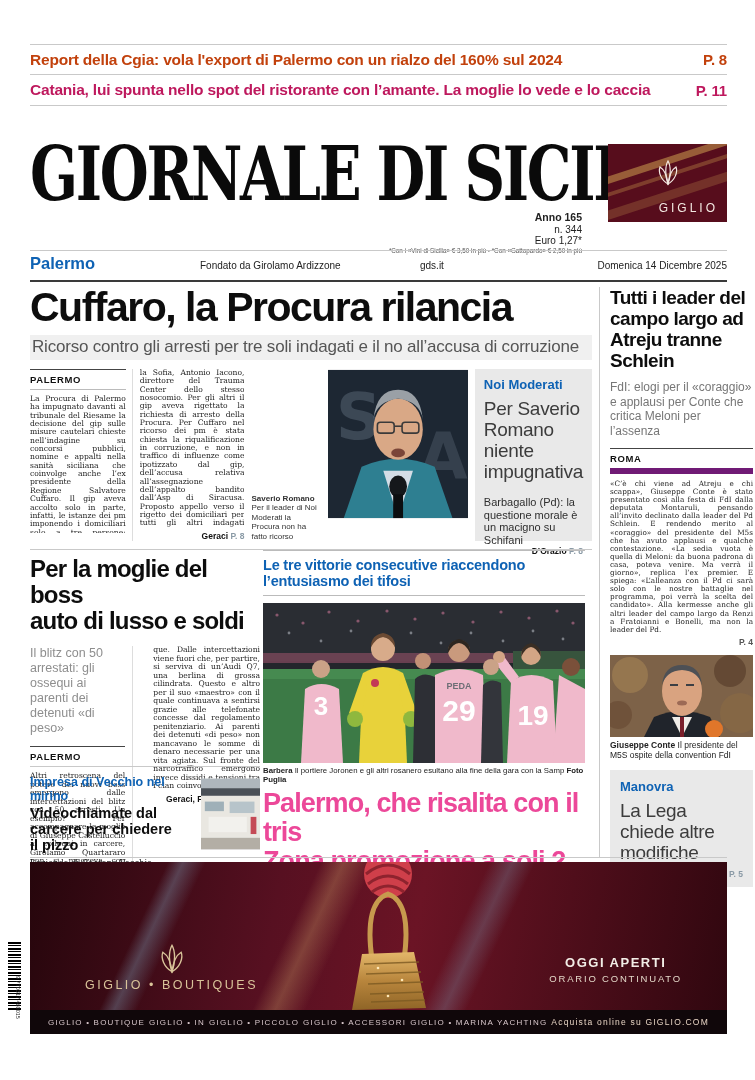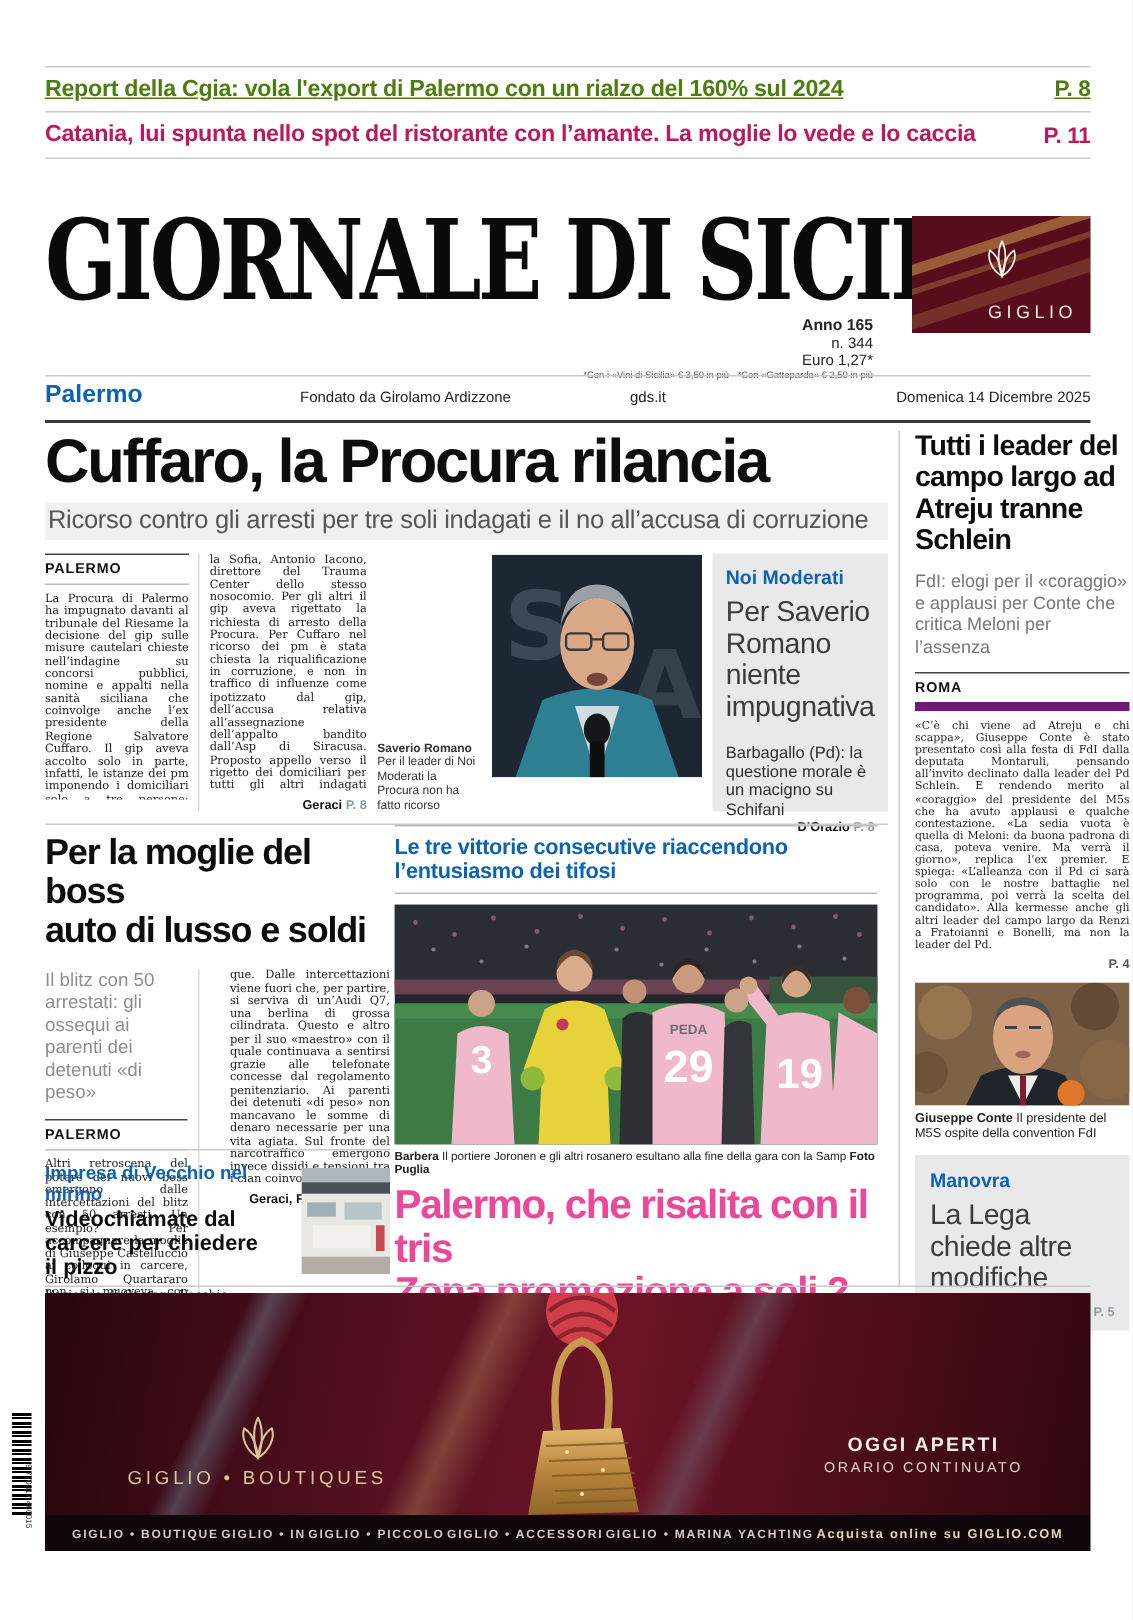--- a/index.html
+++ b/index.html
@@ -11,21 +11,21 @@
   }
   .abs { position:absolute; }
   .hr { position:absolute; height:1px; background:#c9c9c9; }
 
   
   .topstrip { left:30px; top:44px; width:697px; }
   .tsrow { display:flex; justify-content:space-between; align-items:center;
            height:31px; border-bottom:1px solid #c9c9c9; font-weight:bold; font-size:15.5px; letter-spacing:-0.2px;}
   .topstrip .tsrow:first-child { border-top:1px solid #c9c9c9; }
   .ts-blue  { color:#0e62b4; }
-  .ts-black { color:#4d7c0f;text-decoration:underline; }
+  .ts-black { color:#c2410c; }
   .ts-gray  { color:#be185d; }
   .tspage { font-weight:bold; font-size:15px; }
 
   
   .masthead { left:30px; top:139px; width:697px; height:110px; }
   .mh-title { font-family:"DejaVu Serif", serif; font-weight:900; font-size:74px;
               line-height:0.95; letter-spacing:-3px; color:#0a0a0a; white-space:nowrap;
               transform:scaleX(0.76); transform-origin:left top; }
   .mh-meta { position:absolute; right:145px; top:73px; text-align:right; font-size:10px; line-height:11.5px; color:#222;}
   .mh-meta .b { font-weight:bold; font-size:10.5px; }
@@ -124,21 +124,21 @@
       linear-gradient(100deg, #26060c 0%, #571021 35%, #6b1425 55%, #30070f 100%);
     overflow:hidden; }
   .bigad .knotbag { position:absolute; left:288px; top:0; }
   .ad-left { position:absolute; left:55px; bottom:18px; text-align:left; color:#d9c49a; }
   .ad-left .brand { font-size:12.5px; letter-spacing:2.5px; margin-top:4px; }
   .ad-right { position:absolute; right:45px; bottom:26px; text-align:center; color:#f2ede6; }
   .ad-right .l1 { font-weight:bold; font-size:13px; letter-spacing:1.5px; }
   .ad-right .l2 { font-size:9.5px; letter-spacing:1.8px; margin-top:3px; color:#e3d7c8;}
   .adstrip { left:30px; top:1010px; width:697px; height:24px; background:#10070a;
              display:flex; align-items:center; justify-content:space-between; padding:0 18px; }
-  .adstrip span { color:#d8c7cb; font-size:8px; letter-spacing:1.2px; white-space:nowrap;font-weight:bold; }
+  .adstrip span { color:#d8c7cb; font-size:8px; letter-spacing:1.2px; white-space:nowrap; }
   .adstrip .online { color:#e5d2c2; font-size:8.5px; }
 
   
   .barcode { left:8px; top:942px; width:20px; height:68px; }
   .bc-bars { position:absolute; left:0; top:0; width:13px; height:68px;
     background:repeating-linear-gradient(to bottom, #000 0 2px, #fff 2px 3px, #000 3px 4px, #fff 4px 6px); }
   .bc-digits { position:absolute; left:13px; top:34px; transform:rotate(90deg); transform-origin:left top;
     font-size:5.5px; color:#333; white-space:nowrap; }
 </style>
 </head>

